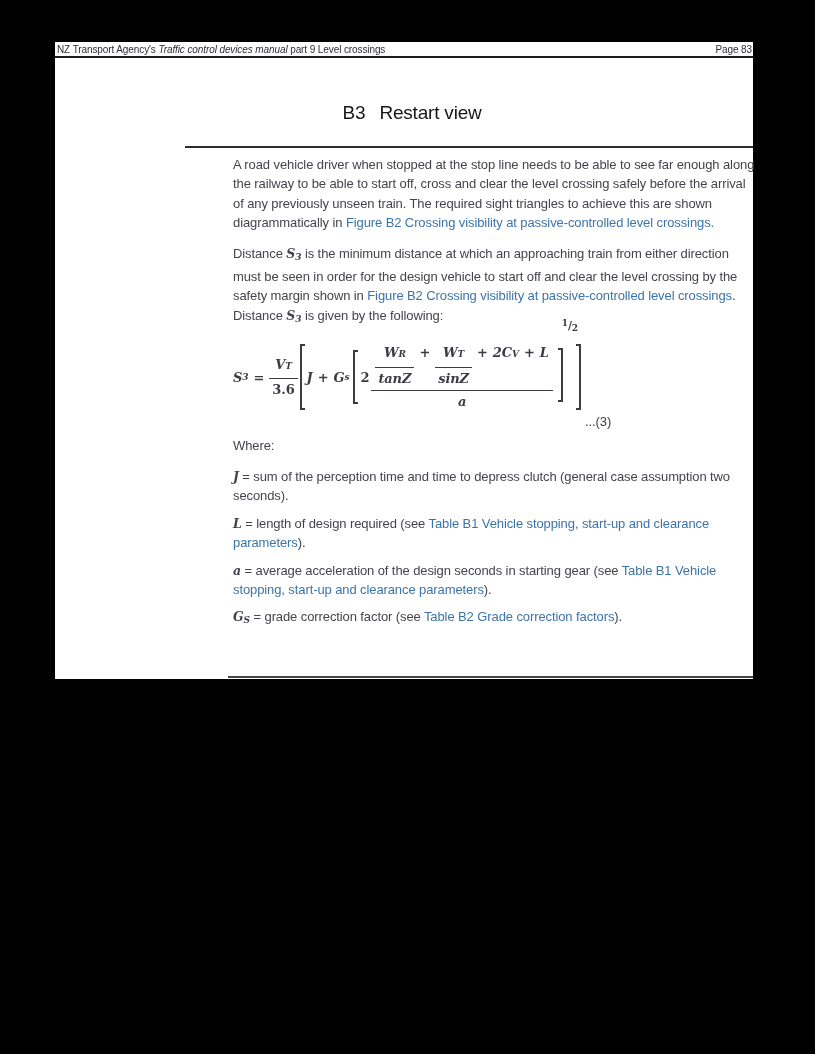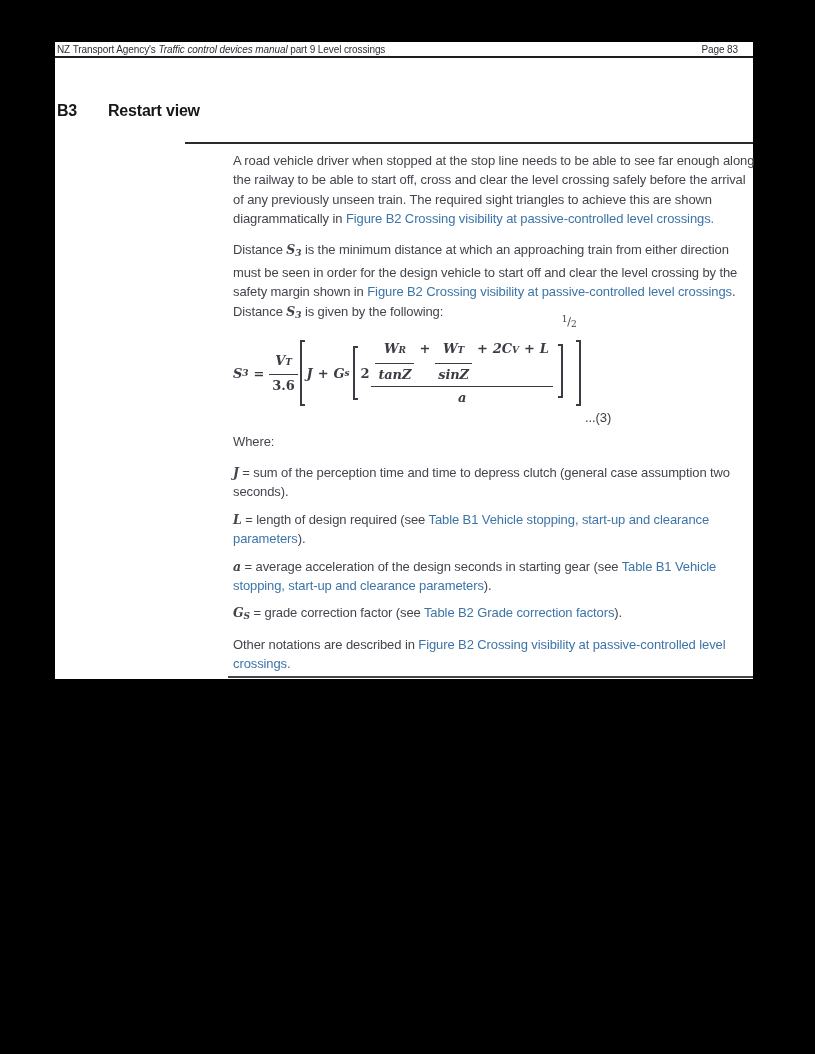--- a/index.html
+++ b/index.html
@@ -24,35 +24,36 @@
     width: 698px;
     height: 637px;
     background: #ffffff;
     box-sizing: border-box;
   }
   
   .pg-header {
     display: flex;
     justify-content: space-between;
     align-items: flex-end;
-    padding: 2px 15px 1px 2px;
+    padding: 2px 1px 1px 2px;
     border-bottom: 2px solid #1c1c22;
     font-size: 10px;
     line-height: 11px;
     color: #2d2d36;
     letter-spacing: -0.1px;
   }
   .pg-header .it { font-style: italic; }
   
   .heading-row {
     margin: 44px 0 0 2px;
-    font-size: 16px;
-    font-weight: bold;
+    font-size: 19px;
+    font-weight: normal;
     color: #17171b;
     letter-spacing: -0.2px;
+    text-align: center;
   }
   .heading-row .hnum { display: inline-block; width: 51px; }
   .heading-rule {
     margin-left: 130px;
     margin-top: 22px;
     border-top: 2px solid #2b2b2e;
     height: 0;
   }
   
   .content {
@@ -132,21 +133,21 @@
   .brk.outer { height: 66px; }
   .brk.inner { height: 54px; }
   .gap-l { margin-left: 4px; }
   .gap-s { margin-left: 2px; }
   .bexp { position: relative; display: inline-block; margin-left: 3px; margin-right: 13px; }
   .exp {
     position: absolute;
     top: -34px;
     left: 4px;
     font-family: "DejaVu Serif", serif;
-    font-weight: normal;
+    font-weight: bold;
     white-space: nowrap;
   }
   .exp .en { font-size: 9px; vertical-align: 4px; }
   .exp .esl { font-size: 11px; vertical-align: 1px; }
   .exp .ed { font-size: 9px; vertical-align: -1px; }
   .eqnum {
     margin: 3px 0 7px 352px;
     font-size: 13px;
     line-height: 15px;
     color: #3b3b44;
@@ -240,19 +241,18 @@
       <p>Where:</p>
 
       <p class="def"><span class="mi">J</span><span> = sum of the perception time and time to depress clutch (general case assumption two seconds).</span></p>
 
       <p class="def"><span class="mi">L</span><span> = length of design required (see </span><span class="link">Table B1 Vehicle stopping, start-up and clearance parameters</span><span>).</span></p>
 
       <p class="def"><span class="mi">a</span><span> = average acceleration of the design seconds in starting gear (see </span><span class="link">Table B1 Vehicle stopping, start-up and clearance parameters</span><span>).</span></p>
 
       <p class="def"><span class="mi">G</span><span class="msub">S</span><span> = grade correction factor (see </span><span class="link">Table B2 Grade correction factors</span><span>).</span></p>
 
-      <p class="def last"><span>Other notations are described in </span><span class="link">Figure B2 Crossing visibility at passive-controlled level crossings.</span></p>
 
     </div>
 
     <div class="bottom-rule"></div>
   </div>
 </div>
 
 </body></html>

